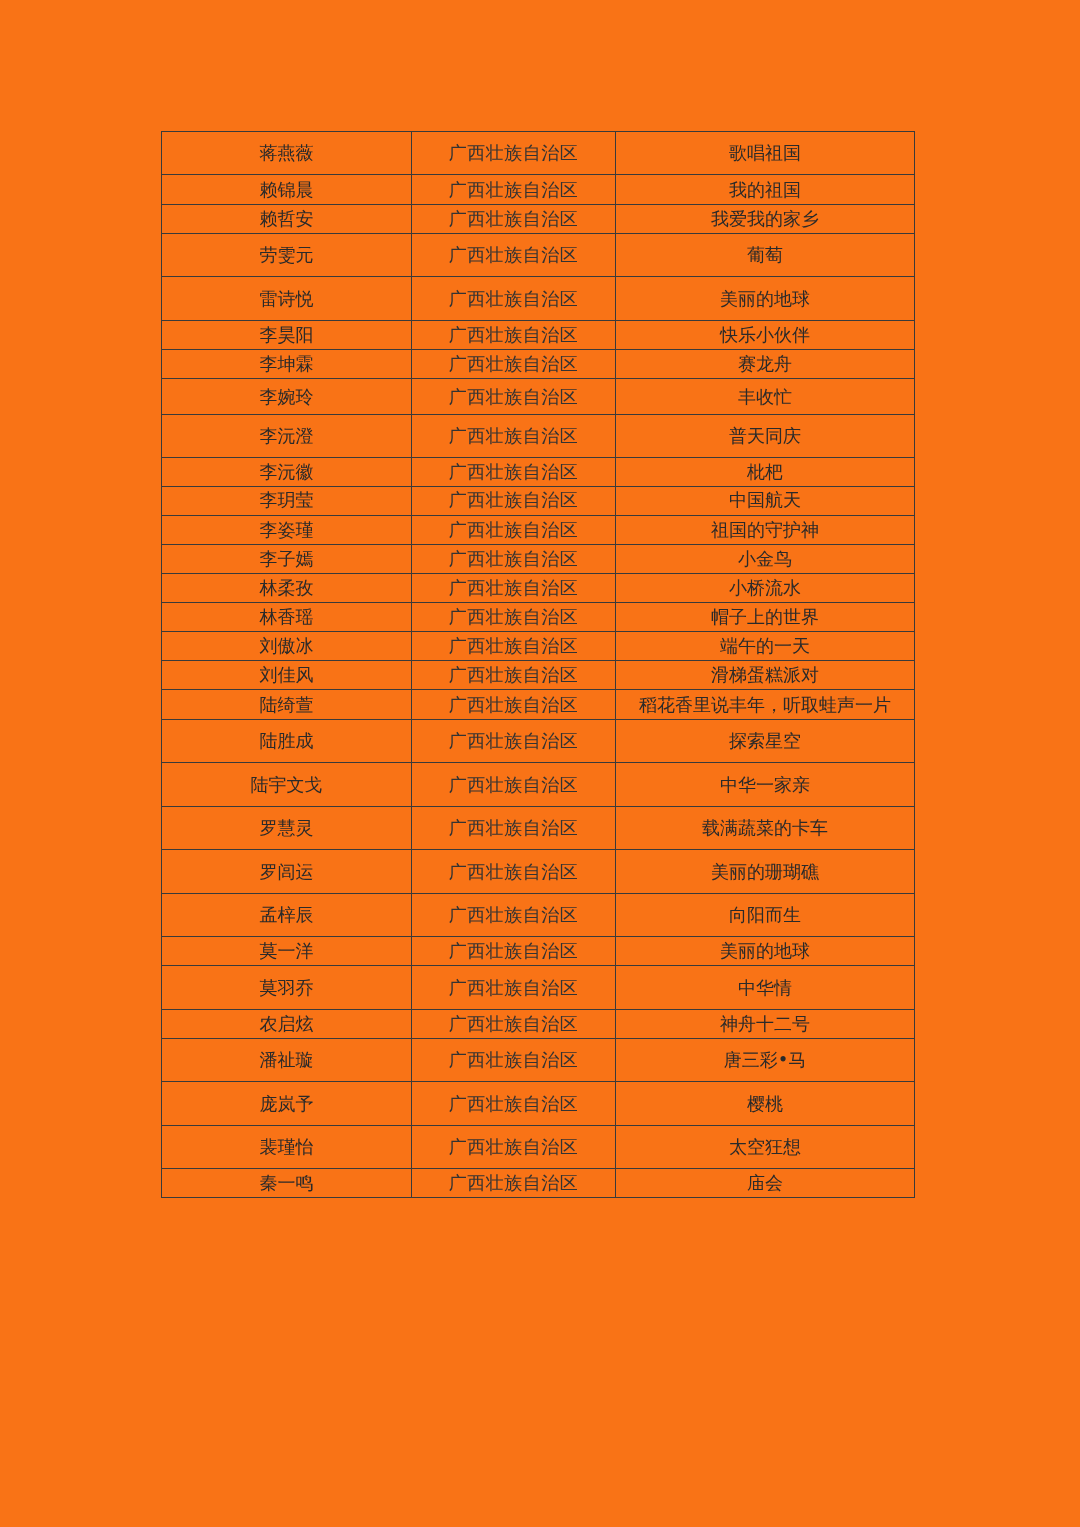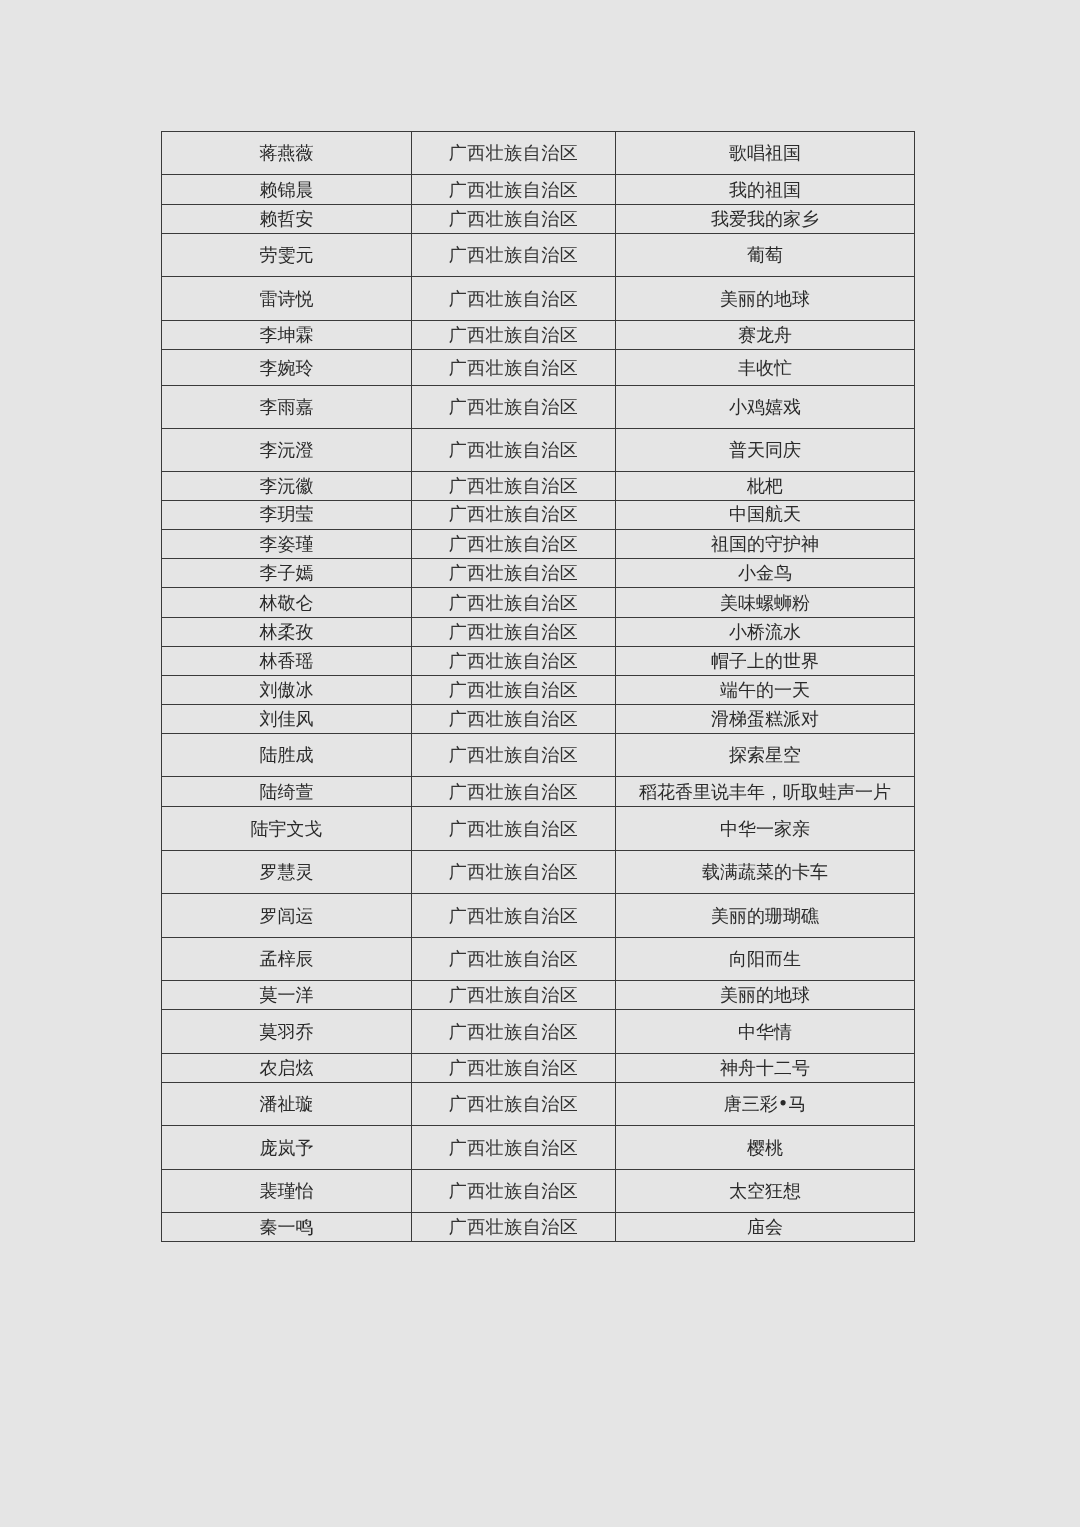--- a/index.html
+++ b/index.html
@@ -1,18 +1,18 @@
 <!DOCTYPE html>
 <html><head>
 <meta charset="utf-8">
 <style>
   html, body { margin: 0; padding: 0; background: #ffffff; }
   body { width: 1080px; height: 1527px; position: relative; overflow: hidden;
          font-family: "DejaVu Serif", "Liberation Serif", serif; color: #2a2a2a; }
-  .page { position: absolute; left: 0; top: 0; width: 1080px; height: 1527px; background: #e5e5e5; }
+  .page { position: absolute; left: 0; top: 0; width: 1080px; height: 1527px; background: #f97316; }
   table.roster { position: absolute; left: 161px; top: 131px; width: 753px;
                  border-collapse: collapse; table-layout: fixed; }
   table.roster td { border: 1.5px solid #3a3a3a; padding: 0; text-align: center;
                     vertical-align: middle; font-size: 18px; line-height: 20px;
                     white-space: nowrap; overflow: hidden; }
   col.c1 { width: 250px; } col.c2 { width: 204px; } col.c3 { width: 299px; }
   td.region { color: #333; letter-spacing: 0.5px; }
   td.title-cell { font-size: 18px; }
 </style>
 </head>
@@ -45,33 +45,33 @@
           <td>劳雯元</td>
           <td class="region">广西壮族自治区</td>
           <td class="title-cell">葡萄</td>
         </tr>
         <tr style="height: 44px;">
           <td>雷诗悦</td>
           <td class="region">广西壮族自治区</td>
           <td class="title-cell">美丽的地球</td>
         </tr>
         <tr style="height: 29px;">
+          <td>李昊阳</td>
+          <td class="region">广西壮族自治区</td>
+          <td class="title-cell">快乐小伙伴</td>
+        </tr>
+        <tr style="height: 29px;">
           <td>李坤霖</td>
           <td class="region">广西壮族自治区</td>
           <td class="title-cell">赛龙舟</td>
         </tr>
         <tr style="height: 36px;">
           <td>李婉玲</td>
           <td class="region">广西壮族自治区</td>
           <td class="title-cell">丰收忙</td>
-        </tr>
-        <tr style="height: 43px;">
-          <td>李雨嘉</td>
-          <td class="region">广西壮族自治区</td>
-          <td class="title-cell">小鸡嬉戏</td>
         </tr>
         <tr style="height: 43px;">
           <td>李沅澄</td>
           <td class="region">广西壮族自治区</td>
           <td class="title-cell">普天同庆</td>
         </tr>
         <tr style="height: 29px;">
           <td>李沅徽</td>
           <td class="region">广西壮族自治区</td>
           <td class="title-cell">枇杷</td>
@@ -84,54 +84,49 @@
         <tr style="height: 29px;">
           <td>李姿瑾</td>
           <td class="region">广西壮族自治区</td>
           <td class="title-cell">祖国的守护神</td>
         </tr>
         <tr style="height: 29px;">
           <td>李子嫣</td>
           <td class="region">广西壮族自治区</td>
           <td class="title-cell">小金鸟</td>
         </tr>
-        <tr style="height: 30px;">
-          <td>林敬仑</td>
-          <td class="region">广西壮族自治区</td>
-          <td class="title-cell">美味螺蛳粉</td>
-        </tr>
         <tr style="height: 29px;">
           <td>林柔孜</td>
           <td class="region">广西壮族自治区</td>
           <td class="title-cell">小桥流水</td>
         </tr>
         <tr style="height: 29px;">
           <td>林香瑶</td>
           <td class="region">广西壮族自治区</td>
           <td class="title-cell">帽子上的世界</td>
         </tr>
         <tr style="height: 29px;">
           <td>刘傲冰</td>
           <td class="region">广西壮族自治区</td>
           <td class="title-cell">端午的一天</td>
         </tr>
         <tr style="height: 29px;">
           <td>刘佳风</td>
           <td class="region">广西壮族自治区</td>
           <td class="title-cell">滑梯蛋糕派对</td>
         </tr>
+        <tr style="height: 30px;">
+          <td>陆绮萱</td>
+          <td class="region">广西壮族自治区</td>
+          <td class="title-cell">稻花香里说丰年，听取蛙声一片</td>
+        </tr>
         <tr style="height: 43px;">
           <td>陆胜成</td>
           <td class="region">广西壮族自治区</td>
           <td class="title-cell">探索星空</td>
-        </tr>
-        <tr style="height: 30px;">
-          <td>陆绮萱</td>
-          <td class="region">广西壮族自治区</td>
-          <td class="title-cell">稻花香里说丰年，听取蛙声一片</td>
         </tr>
         <tr style="height: 44px;">
           <td>陆宇文戈</td>
           <td class="region">广西壮族自治区</td>
           <td class="title-cell">中华一家亲</td>
         </tr>
         <tr style="height: 43px;">
           <td>罗慧灵</td>
           <td class="region">广西壮族自治区</td>
           <td class="title-cell">载满蔬菜的卡车</td>

